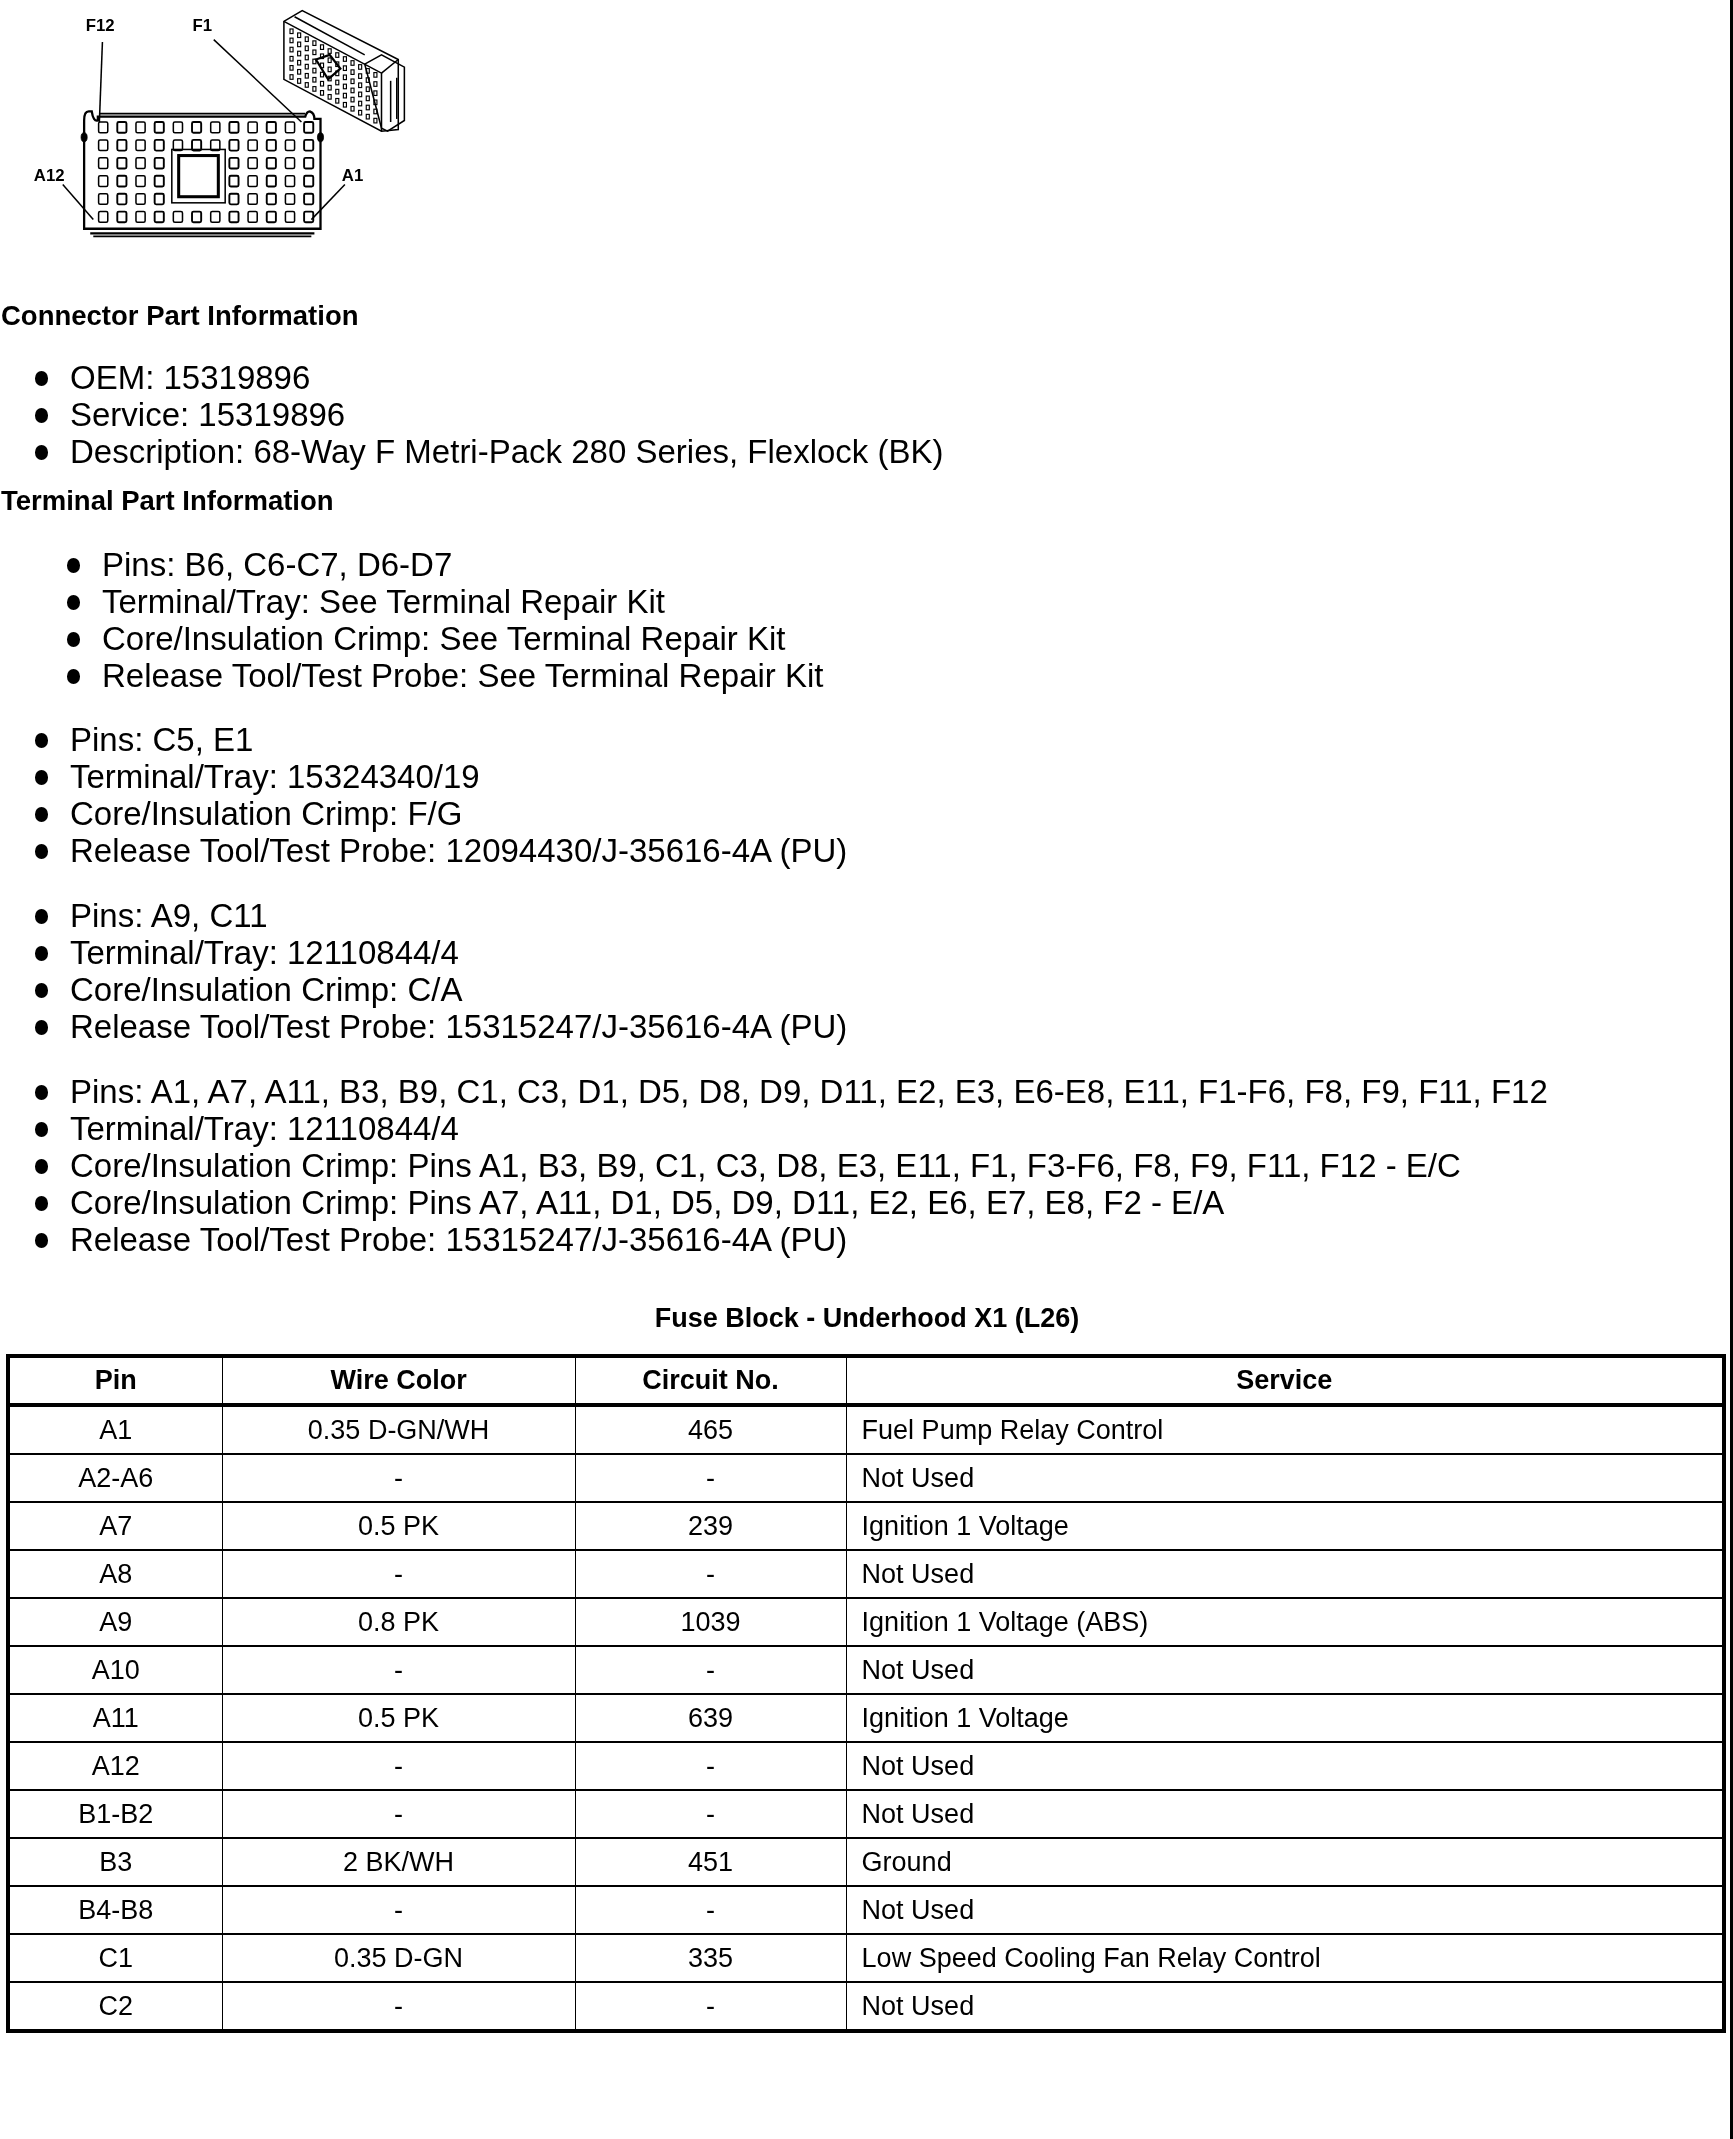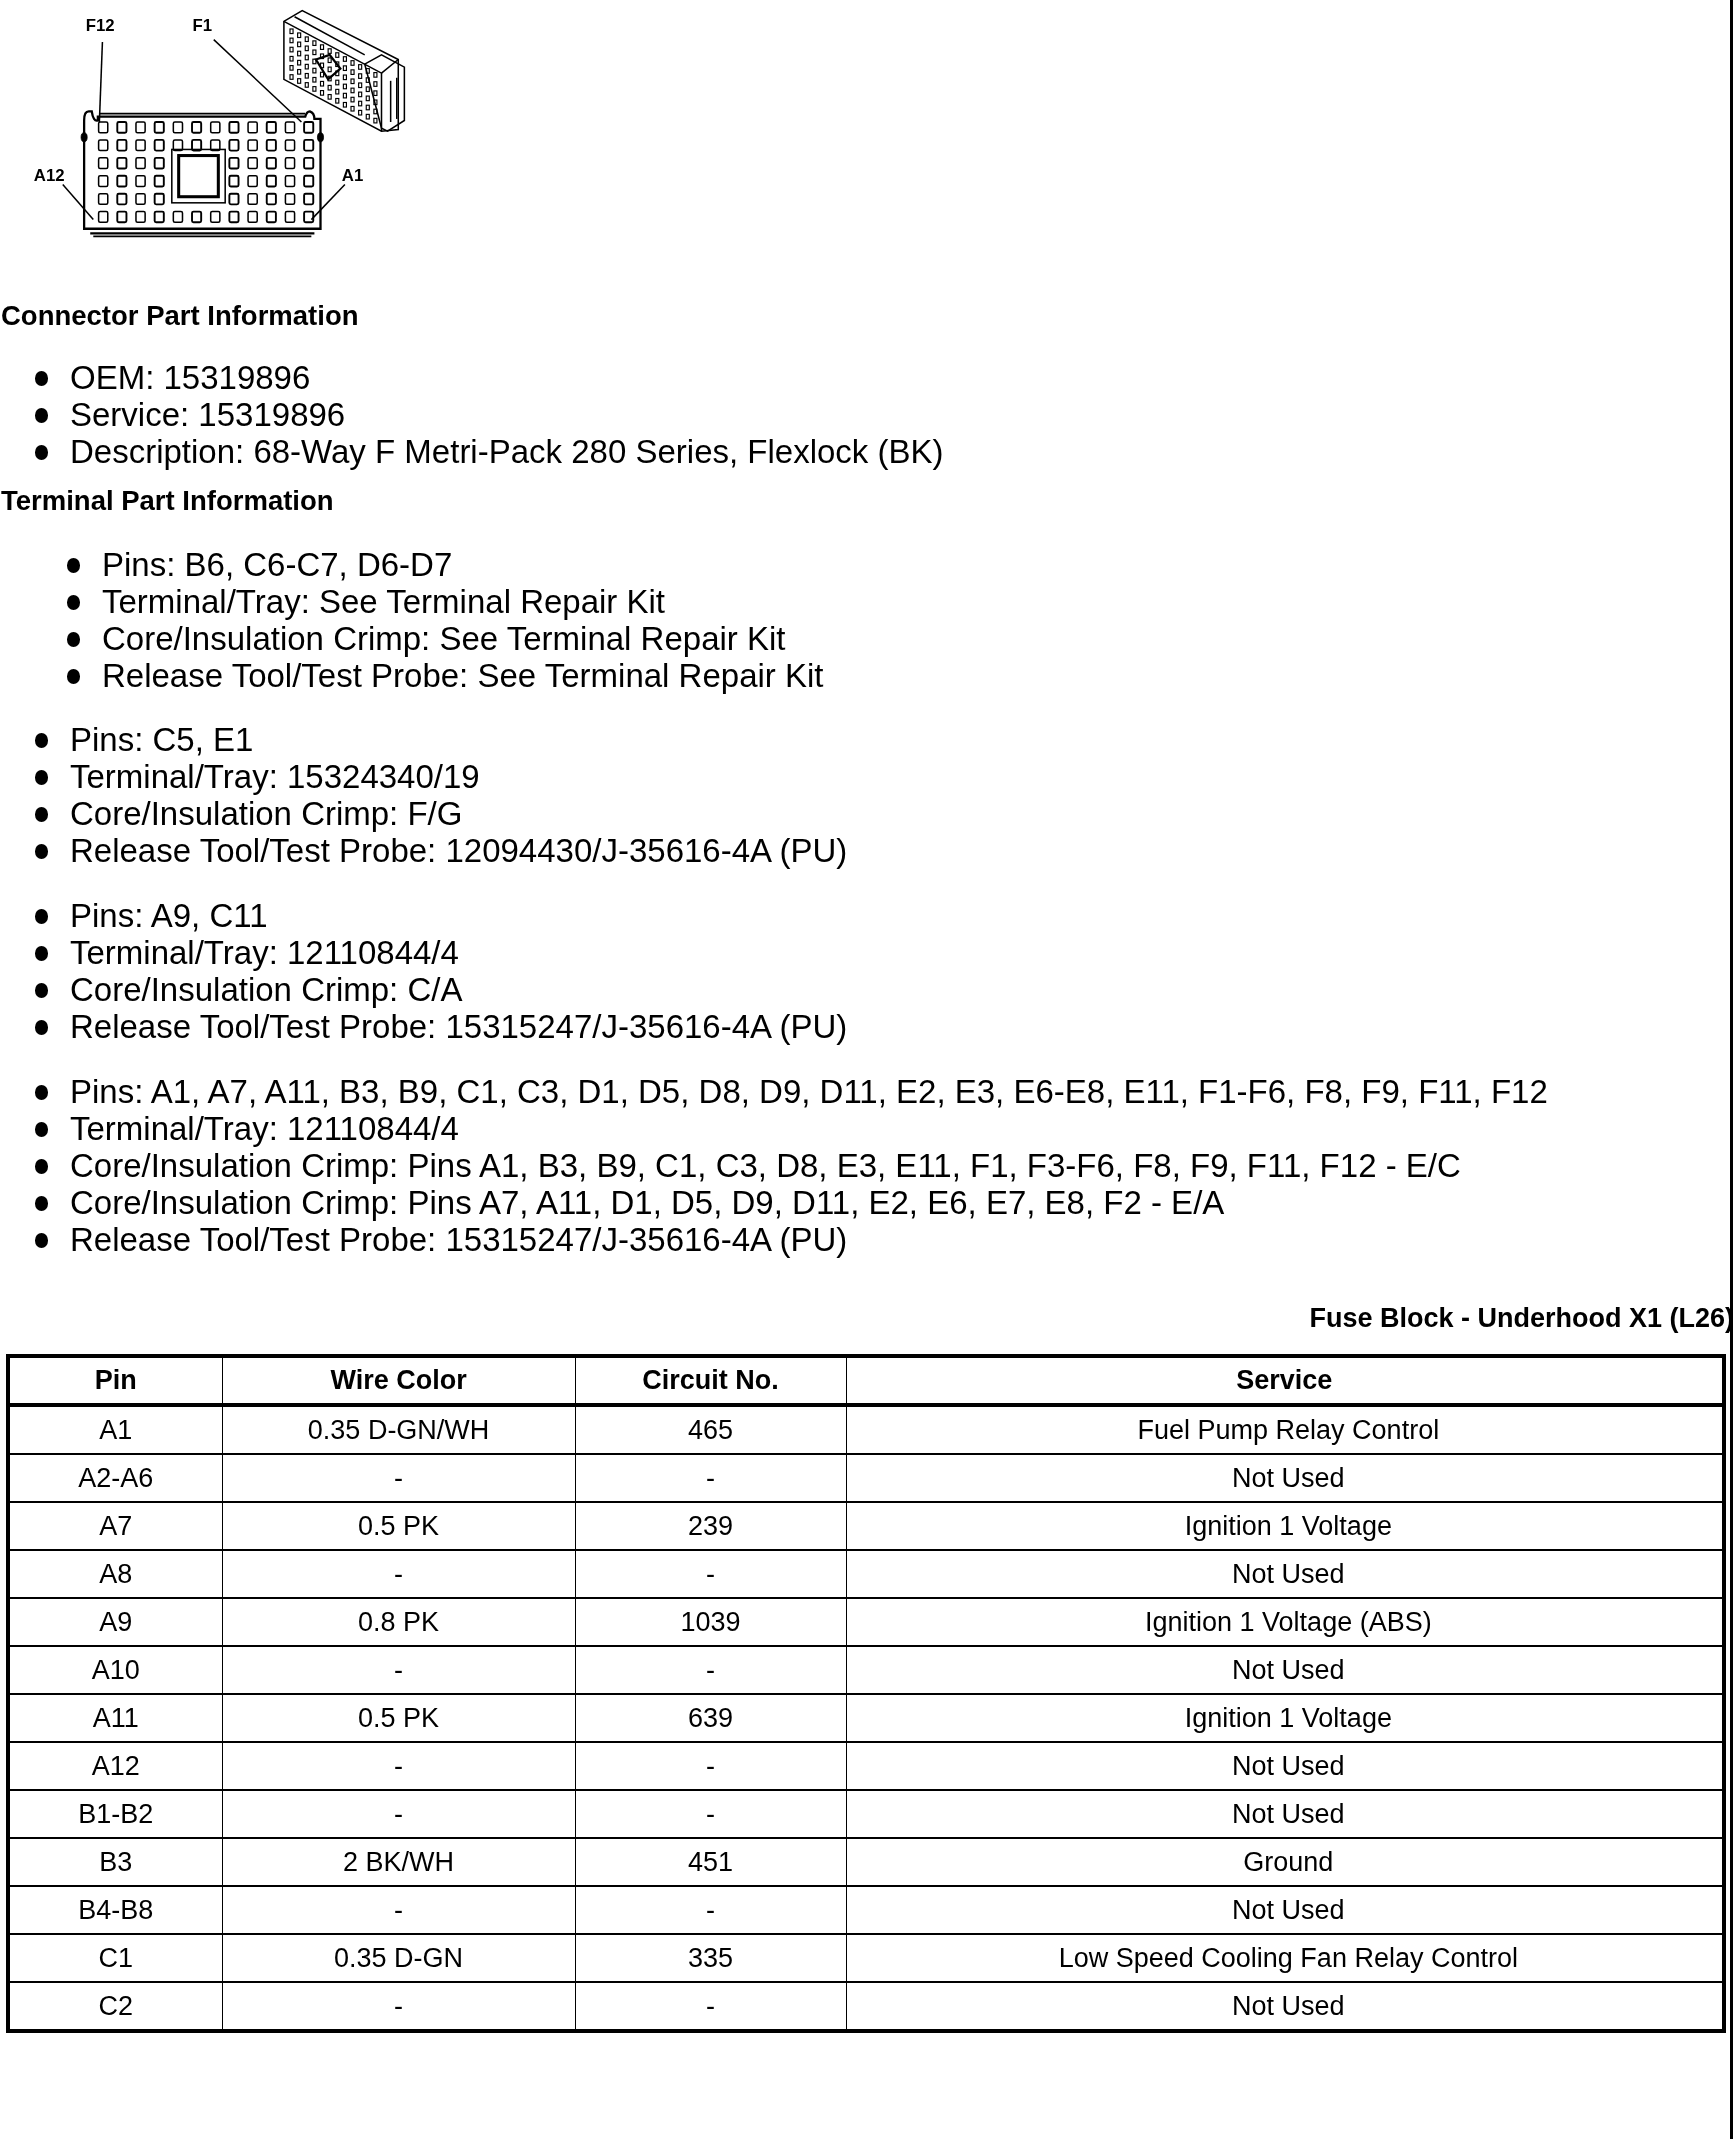--- a/index.html
+++ b/index.html
@@ -11,26 +11,26 @@
   #diagram { position:absolute; left:0; top:0; width:458px; height:244px; }
   .dlabel { font-family:"Liberation Sans", sans-serif; font-weight:bold; font-size:22px; fill:#000; }
 
   
   .section-title { position:absolute; left:1px; font-weight:bold; font-size:27.5px; line-height:30.5px; margin:0; }
   .bullets { position:absolute; left:0; margin:0; padding:0; list-style:none; }
   .bullets li { position:relative; height:37px; line-height:37px; font-size:33px; padding-left:70px; white-space:nowrap; }
   .bullets li .dot { position:absolute; left:35px; top:12.2px; width:13px; height:14.5px; border-radius:50%; background:#000; }
 
   
-  .table-title { position:absolute; left:0; width:1734px; top:1303px; text-align:right; font-weight:bold; font-size:27px; line-height:30.5px; }
+  .table-title { position:absolute; left:0; width:1734px; top:1303px; text-align:center; font-weight:bold; font-size:27px; line-height:30.5px; }
   table.pins { position:absolute; left:6.1px; top:1354px; width:1720px; border-collapse:collapse; table-layout:fixed; border:4.6px solid #000; }
   table.pins th, table.pins td { border-left:1.1px solid #000; border-right:1.1px solid #000; font-size:27px; padding:0; height:46px; }
   table.pins th { font-weight:bold; height:45px; border-bottom:4.6px solid #000; }
   table.pins td { border-bottom:2.7px solid #000; text-align:center; }
-  table.pins td.func { text-align:center; padding-left:8px; }
+  table.pins td.func { text-align:left; padding-left:15px; }
   table.pins tr:last-child td { border-bottom:none; }
   col.c-pin { width:214px; } col.c-wire { width:353px; } col.c-circ { width:271px; } col.c-func { width:auto; }
 </style>
 </head>
 <body>
 
 <div class="page-edge"></div>
 
 <svg id="diagram" viewBox="0 0 600 320" xmlns="http://www.w3.org/2000/svg">
   <g fill="none" stroke="#000">

